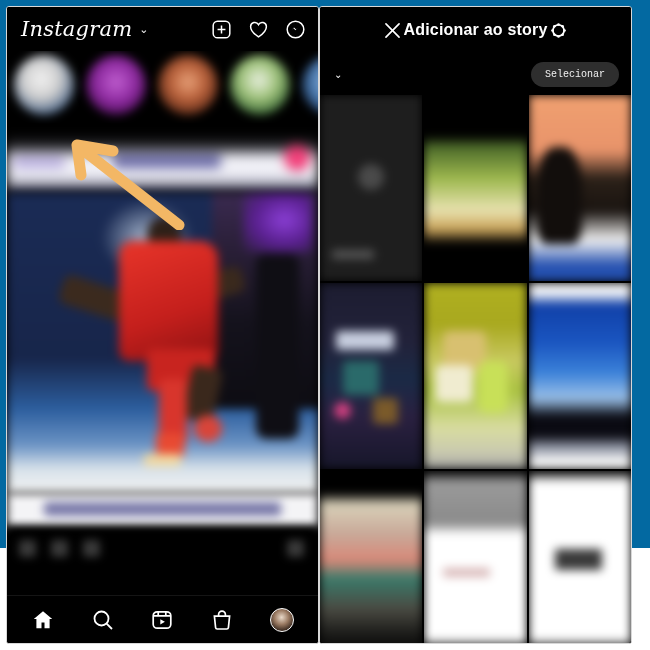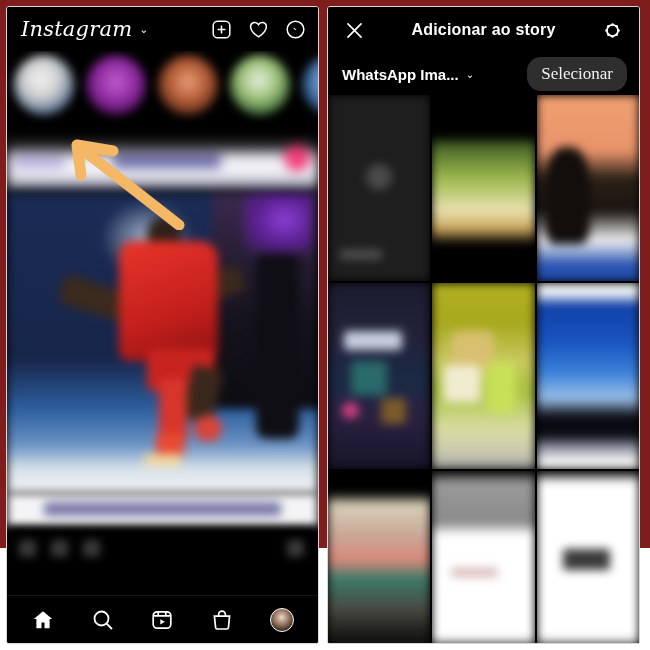--- a/index.html
+++ b/index.html
@@ -5,23 +5,22 @@
   * { box-sizing: border-box; margin: 0; padding: 0; }
   html, body {
     width: 650px; height: 650px;
     background: #ffffff;
     font-family: "Liberation Sans", sans-serif;
     overflow: hidden;
   }
   .stage {
     position: relative;
     width: 650px; height: 548px;
-    background: #7f1d1d;
+    background: #0369a1;
     display: flex;
-    gap: 8px;
     padding: 6px;
   }
   .phone {
     position: relative;
     width: 313px;
     height: 638px;
     background: #000000;
     border: 1px solid #d8d8d8;
     border-radius: 3px;
     overflow: hidden;
@@ -200,43 +199,43 @@
   .annot-arrow {
     position: absolute;
     left: 60px; top: 128px;
     width: 120px; height: 95px;
     pointer-events: none;
   }
 
   
   .gal-topbar {
     height: 46px;
-    display: flex; align-items: center; justify-content: space-between;
+    display: flex; align-items: center; justify-content: center;
     padding: 0 16px;
     background: #000;
   }
   .gal-title { color: #fff; font-size: 16px; font-weight: 600; letter-spacing: .2px; }
   .gal-x { width: 21px; height: 21px; }
   .gal-x svg, .gal-gear svg { width: 100%; height: 100%; display: block; }
   .gal-gear { width: 21px; height: 21px; }
 
   .gal-subbar {
     height: 42px;
     display: flex; align-items: center; justify-content: space-between;
     padding: 0 12px 0 14px;
     background: #000;
   }
   .album-sel { display: flex; align-items: center; gap: 7px; color: #fff;
     font-size: 15px; font-weight: 700; }
   .album-sel .chev { font-size: 10px; font-weight: 400; }
   .sel-btn {
     background: #2e2e2e; color: #f0f0f0;
     border: none; border-radius: 14px;
-    font-size: 17px; padding: 7px 14px;
-    font-family: Liberation Serif, serif;
+    font-size: 10px; padding: 7px 14px;
+    font-family: Liberation Mono, monospace;
   }
 
   .grid {
     position: absolute;
     left: 0; right: 0; top: 88px; bottom: 0;
     display: grid;
     grid-template-columns: repeat(3, 1fr);
     grid-auto-rows: 186px;
     gap: 2px;
     background: #000;
@@ -449,21 +448,20 @@
           <circle cx="7.2" cy="7.2" r="1.4" fill="#fff" stroke="none"></circle>
           <circle cx="16.8" cy="7.2" r="1.4" fill="#fff" stroke="none"></circle>
           <circle cx="7.2" cy="16.8" r="1.4" fill="#fff" stroke="none"></circle>
           <circle cx="16.8" cy="16.8" r="1.4" fill="#fff" stroke="none"></circle>
         </svg>
       </span>
     </div>
 
     <div class="gal-subbar">
       <div class="album-sel">
-        <span>WhatsApp Ima...</span>
         <span class="chev">⌄</span>
       </div>
       <button class="sel-btn">Selecionar</button>
     </div>
 
     <div class="grid">
       <div class="cell">
         <div class="inner c-create">
           <div class="dot"></div>
             <div class="lbl"></div>

